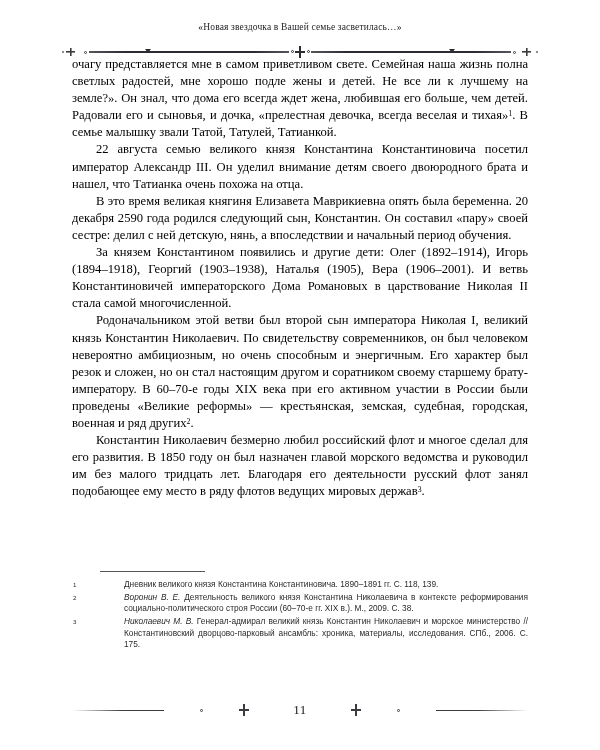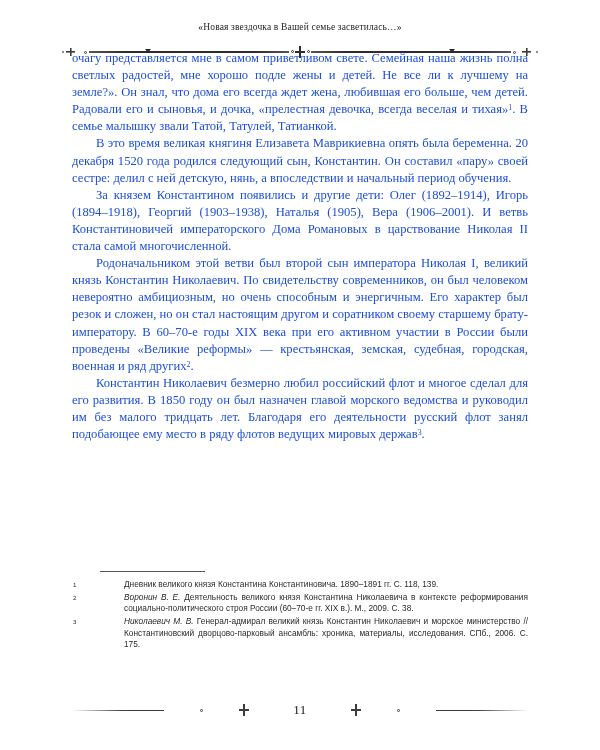--- a/index.html
+++ b/index.html
@@ -128,28 +128,28 @@
     right: 1.5px; top: 5px;
     width: 3px; height: 3px;
     border: 0.7px solid #2c2c30;
     border-radius: 50%;
     box-sizing: border-box;
   }
 
   
   .body-text {
     position: absolute;
-    top: 50px;
+    top: 56px;
     left: 72px;
     width: 456px;
     font-size: 12.6px;
     line-height: 17.1px;
     text-align: justify;
     text-justify: inter-word;
-    color: #1d4ed8;
+    color: #000000;
   }
   .body-text p {
     margin: 0;
     text-indent: 24px;
   }
   .body-text p.no-indent { text-indent: 0; }
   sup {
     font-size: 0.62em;
     vertical-align: 0.45em;
     line-height: 0;
@@ -259,21 +259,22 @@
     <span class="orn-center">
         <i class="cdot-r"></i>
       </span>
     <span class="rule-seg right"></span>
     <span class="orn-dot"></span>
     <span class="orn-end right"></span>
   </div>
 
   <div class="body-text" id="body-text">
       <p class="no-indent"><span>очагу представляется мне в самом приветливом свете. Семейная наша жизнь полна светлых радостей, мне хорошо подле жены и детей. Не все ли к лучшему на земле?». Он знал, что дома его всегда ждет жена, любившая его больше, чем детей. Радовали его и сыновья, и дочка, «прелестная девочка, всегда веселая и тихая»</span><sup>1</sup><span>. В семье малышку звали Татой, Татулей, Татианкой.</span></p>
-      <p><span>В это время великая княгиня Елизавета Маврикиевна опять была беременна. 20 декабря 1520 года родился следующий сын, Константин. Он составил «пару» своей сестре: делил с ней детскую, нянь, а впоследствии и начальный период обучения.</span></p>
+      <p><span>22 августа семью великого князя Константина Константиновича посетил император Александр III. Он уделил внимание детям своего двоюродного брата и нашел, что Татианка очень похожа на отца.</span></p>
+      <p><span>В это время великая княгиня Елизавета Маврикиевна опять была беременна. 20 декабря 2590 года родился следующий сын, Константин. Он составил «пару» своей сестре: делил с ней детскую, нянь, а впоследствии и начальный период обучения.</span></p>
       <p><span>За князем Константином появились и другие дети: Олег (1892–1914), Игорь (1894–1918), Георгий (1903–1938), Наталья (1905), Вера (1906–2001). И ветвь Константиновичей императорского Дома Романовых в царствование Николая II стала самой многочисленной.</span></p>
       <p><span>Родоначальником этой ветви был второй сын императора Николая I, великий князь Константин Николаевич. По свидетельству современников, он был человеком невероятно амбициозным, но очень способным и энергичным. Его характер был резок и сложен, но он стал настоящим другом и соратником своему старшему брату-императору. В 60–70-е годы XIX века при его активном участии в России были проведены «Великие реформы» — крестьянская, земская, судебная, городская, военная и ряд других</span><sup>2</sup><span>.</span></p>
       <p><span>Константин Николаевич безмерно любил российский флот и многое сделал для его развития. В 1850 году он был назначен главой морского ведомства и руководил им без малого тридцать лет. Благодаря его деятельности русский флот занял подобающее ему место в ряду флотов ведущих мировых держав</span><sup>3</sup><span>.</span></p>
     </div>
 
   <div class="footnotes">
     <div class="fn-rule"></div>
     <div id="footnote-list">
         <div class="fn-item">
           <div class="fn-num">1</div>

